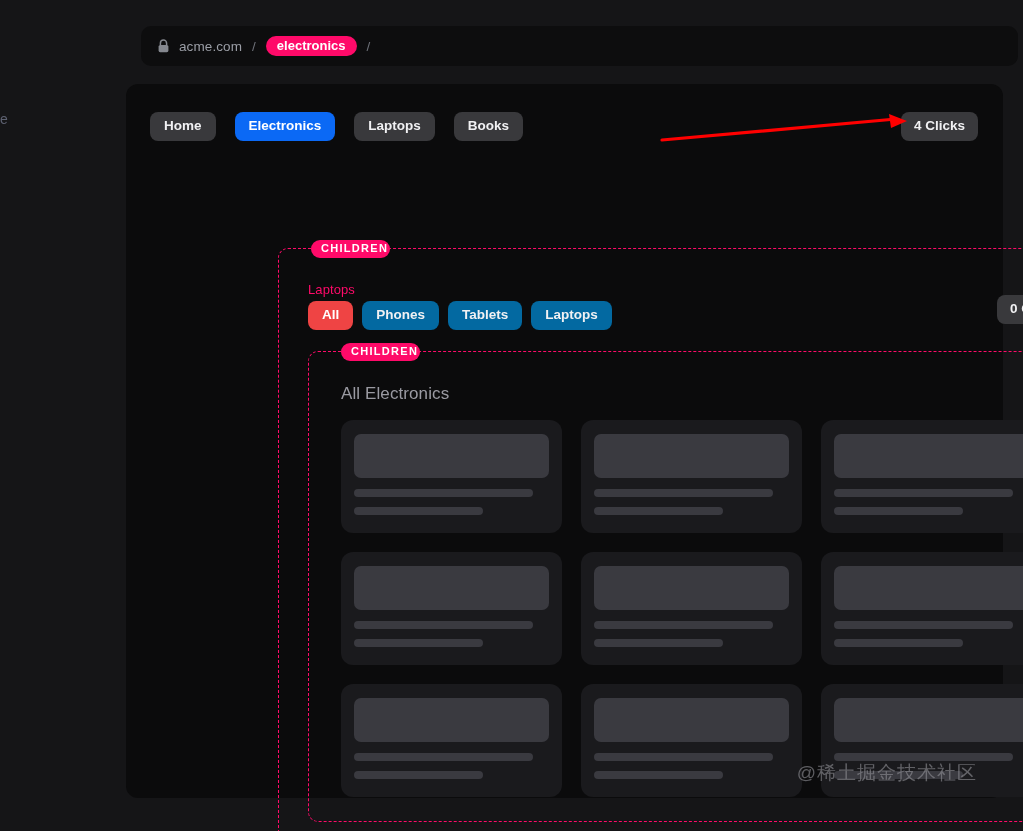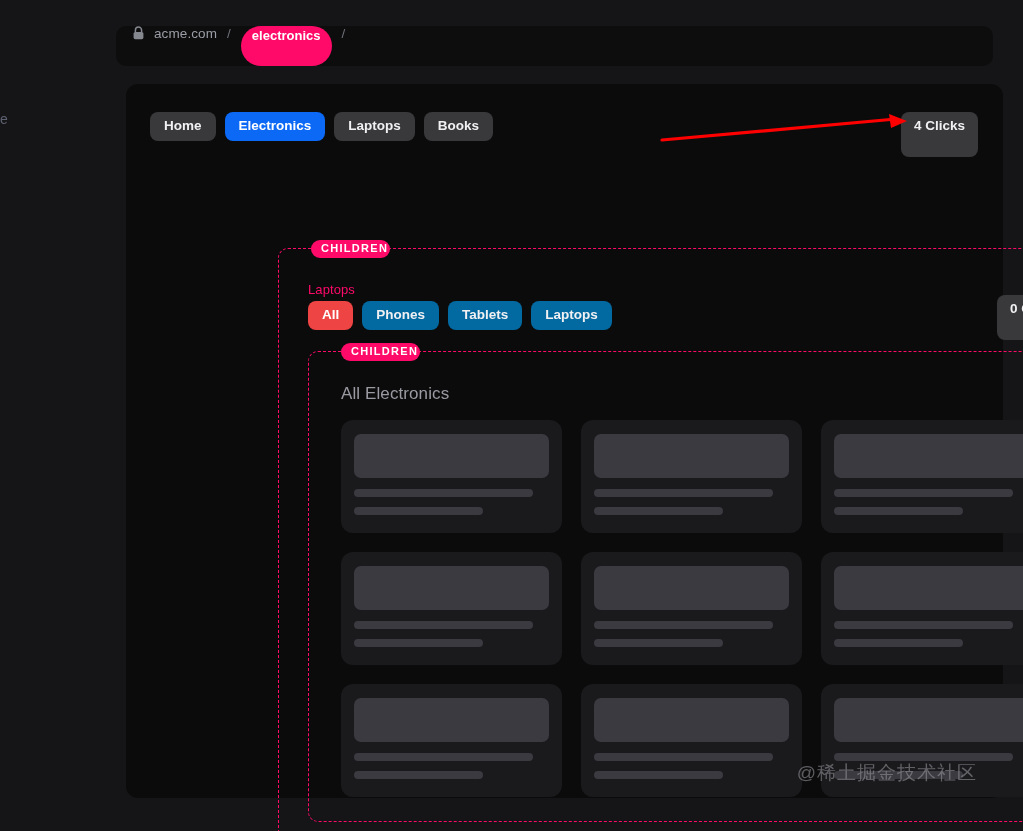--- a/index.html
+++ b/index.html
@@ -26,27 +26,28 @@
     left: 0px;
     top: 111px;
     font-size: 14px;
     color: #5c6070;
     letter-spacing: 0.2px;
   }
 
   
   .urlbar {
     position: absolute;
-    left: 116px;
+    left: 141px;
     top: 26px;
     width: 877px;
     height: 40px;
     background: #0d0d0e;
     border-radius: 10px;
     display: flex;
+    align-items: center;
     padding: 0 16px;
     gap: 9px;
   }
   .lock-icon {
     width: 13px;
     height: 14px;
     display: block;
     flex: none;
     opacity: .85;
   }
@@ -81,21 +82,21 @@
     background: #0b0b0c;
     border-radius: 12px;
   }
 
   
   .navbar {
     position: absolute;
     left: 24px;
     top: 28px;
     display: flex;
-    gap: 9px;
+    gap: 19px;
     align-items: flex-start;
   }
   .tab {
     background: #39393c;
     color: #f1f1f3;
     font-size: 13.5px;
     font-weight: bold;
     border: none;
     border-radius: 8px;
     padding: 7px 14px 8px 14px;
@@ -108,21 +109,21 @@
     color: #ffffff;
   }
 
   
   .badge {
     background: #39393c;
     color: #f1f1f3;
     font-size: 13.5px;
     font-weight: bold;
     border-radius: 8px;
-    padding: 7px 13px 24px 13px;
+    padding: 7px 13px 8px 13px;
     line-height: 1;
     display: inline-block;
   }
   .badge-top {
     position: absolute;
     right: 25px;
     top: 28px;
   }
   .badge-mid {
     position: absolute;

